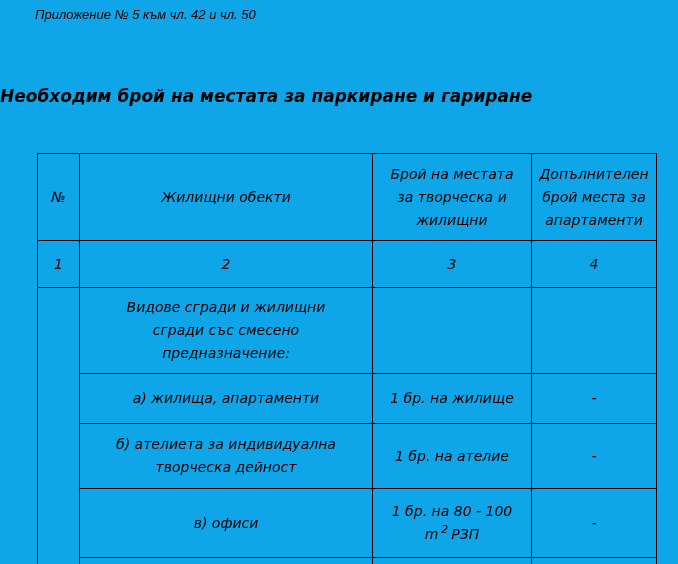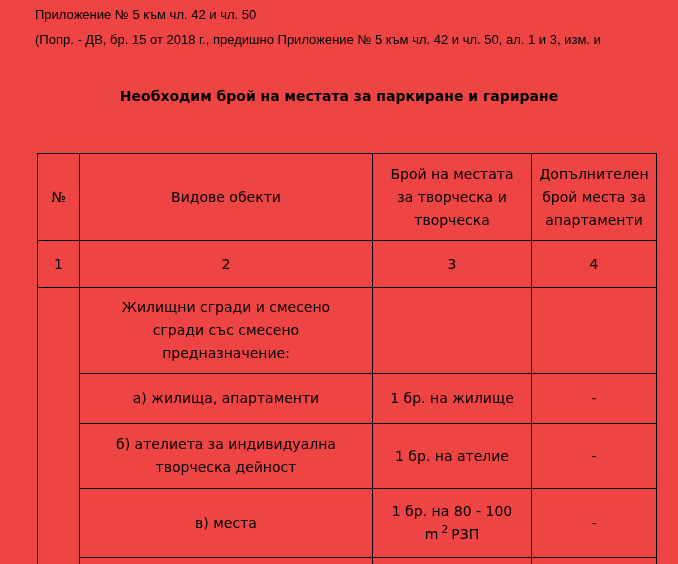--- a/index.html
+++ b/index.html
@@ -1,24 +1,25 @@
 <!DOCTYPE html>
 <html><head>
 <meta charset="utf-8">
 <style>
   * { margin: 0; padding: 0; box-sizing: border-box; }
   html, body { background: #ffffff; }
   .page {
     position: relative;
     width: 678px;
     height: 564px;
-    background: #ef4444;
+    background: #0ea5e9;
     color: #000000;
     overflow: hidden;
     font-family: "DejaVu Sans", "Liberation Sans", sans-serif;
+    font-style: italic;
   }
   .appendix-line {
     position: absolute;
     left: 35px;
     top: 6px;
     font-family: "Liberation Sans", sans-serif;
     font-size: 13px;
     line-height: 17px;
     white-space: nowrap;
   }
@@ -29,23 +30,23 @@
     font-family: "Liberation Sans", sans-serif;
     font-size: 13px;
     line-height: 17px;
   }
   .amendment-note .ln { display: block; white-space: nowrap; }
   .doc-title {
     position: absolute;
     left: 0;
     top: 86px;
     width: 100%;
-    text-align: center;
+    text-align: left;
     font-family: "DejaVu Sans", "Liberation Sans", sans-serif;
-    font-size: 14px;
+    font-size: 17px;
     font-weight: bold;
     line-height: 20px;
   }
   table.parking {
     position: absolute;
     left: 37px;
     top: 153px;
     width: 619px;
     border-collapse: collapse;
     table-layout: fixed;
@@ -89,86 +90,85 @@
   }
 </style>
 </head>
 <body>
 
 <div class="page">
 
   <p class="appendix-line">Приложение № 5 към чл. 42 и чл. 50</p>
 
   <p class="amendment-note">
-    <span class="ln">(Попр. - ДВ, бр. 15 от 2018 г., предишно Приложение № 5 към чл. 42 и чл. 50, ал. 1 и 3, изм. и</span>
   </p>
 
   <h1 class="doc-title">Необходим брой на местата за паркиране и гариране</h1>
 
   <table class="parking">
     <colgroup>
       <col class="c1">
         <col class="c2">
         <col class="c3">
         <col class="c4">
     </colgroup>
     <tbody>
       <tr class="rh">
         <th>
           <span>№</span>
         </th>
         <th>
-          <span>Видове обекти</span>
+          <span>Жилищни обекти</span>
         </th>
         <th>
           <span class="ln">Брой на местата</span>
           <span class="ln">за творческа и</span>
-          <span class="ln">творческа</span>
+          <span class="ln">жилищни</span>
         </th>
         <th>
           <span class="ln">Допълнителен</span>
           <span class="ln">брой места за</span>
           <span class="ln">апартаменти</span>
         </th>
       </tr>
 
       <tr class="rn">
         <td>1</td>
         <td>2</td>
         <td>3</td>
         <td>4</td>
       </tr>
 
       <tr class="r1">
         <td class="num-cell" rowspan="5">
           <div class="num-pos">1.</div>
         </td>
         <td class="cell-object">
-          <span class="ln">Жилищни сгради и смесено</span>
+          <span class="ln">Видове сгради и жилищни</span>
           <span class="ln">сгради със смесено</span>
           <span class="ln">предназначение:</span>
         </td>
         <td class="cell-places"></td>
         <td class="cell-visitors"></td>
       </tr>
 
       <tr class="r2">
         <td class="cell-object">а) жилища, апартаменти</td>
         <td class="cell-places">1 бр. на жилище</td>
         <td class="cell-visitors">-</td>
       </tr>
 
       <tr class="r3">
         <td class="cell-object">б) ателиета за индивидуална творческа дейност</td>
         <td class="cell-places">1 бр. на ателие</td>
         <td class="cell-visitors">-</td>
       </tr>
 
       <tr class="r4">
-        <td class="cell-object">в) места</td>
+        <td class="cell-object">в) офиси</td>
         <td class="cell-places">
           <span class="ln">1 бр. на 80 - 100</span>
           <span class="ln"><span>m</span><sup>2</sup><span>РЗП</span></span>
         </td>
         <td class="cell-visitors">-</td>
       </tr>
 
       <tr class="r5">
         <td class="cell-object"></td>
         <td class="cell-places"></td>

